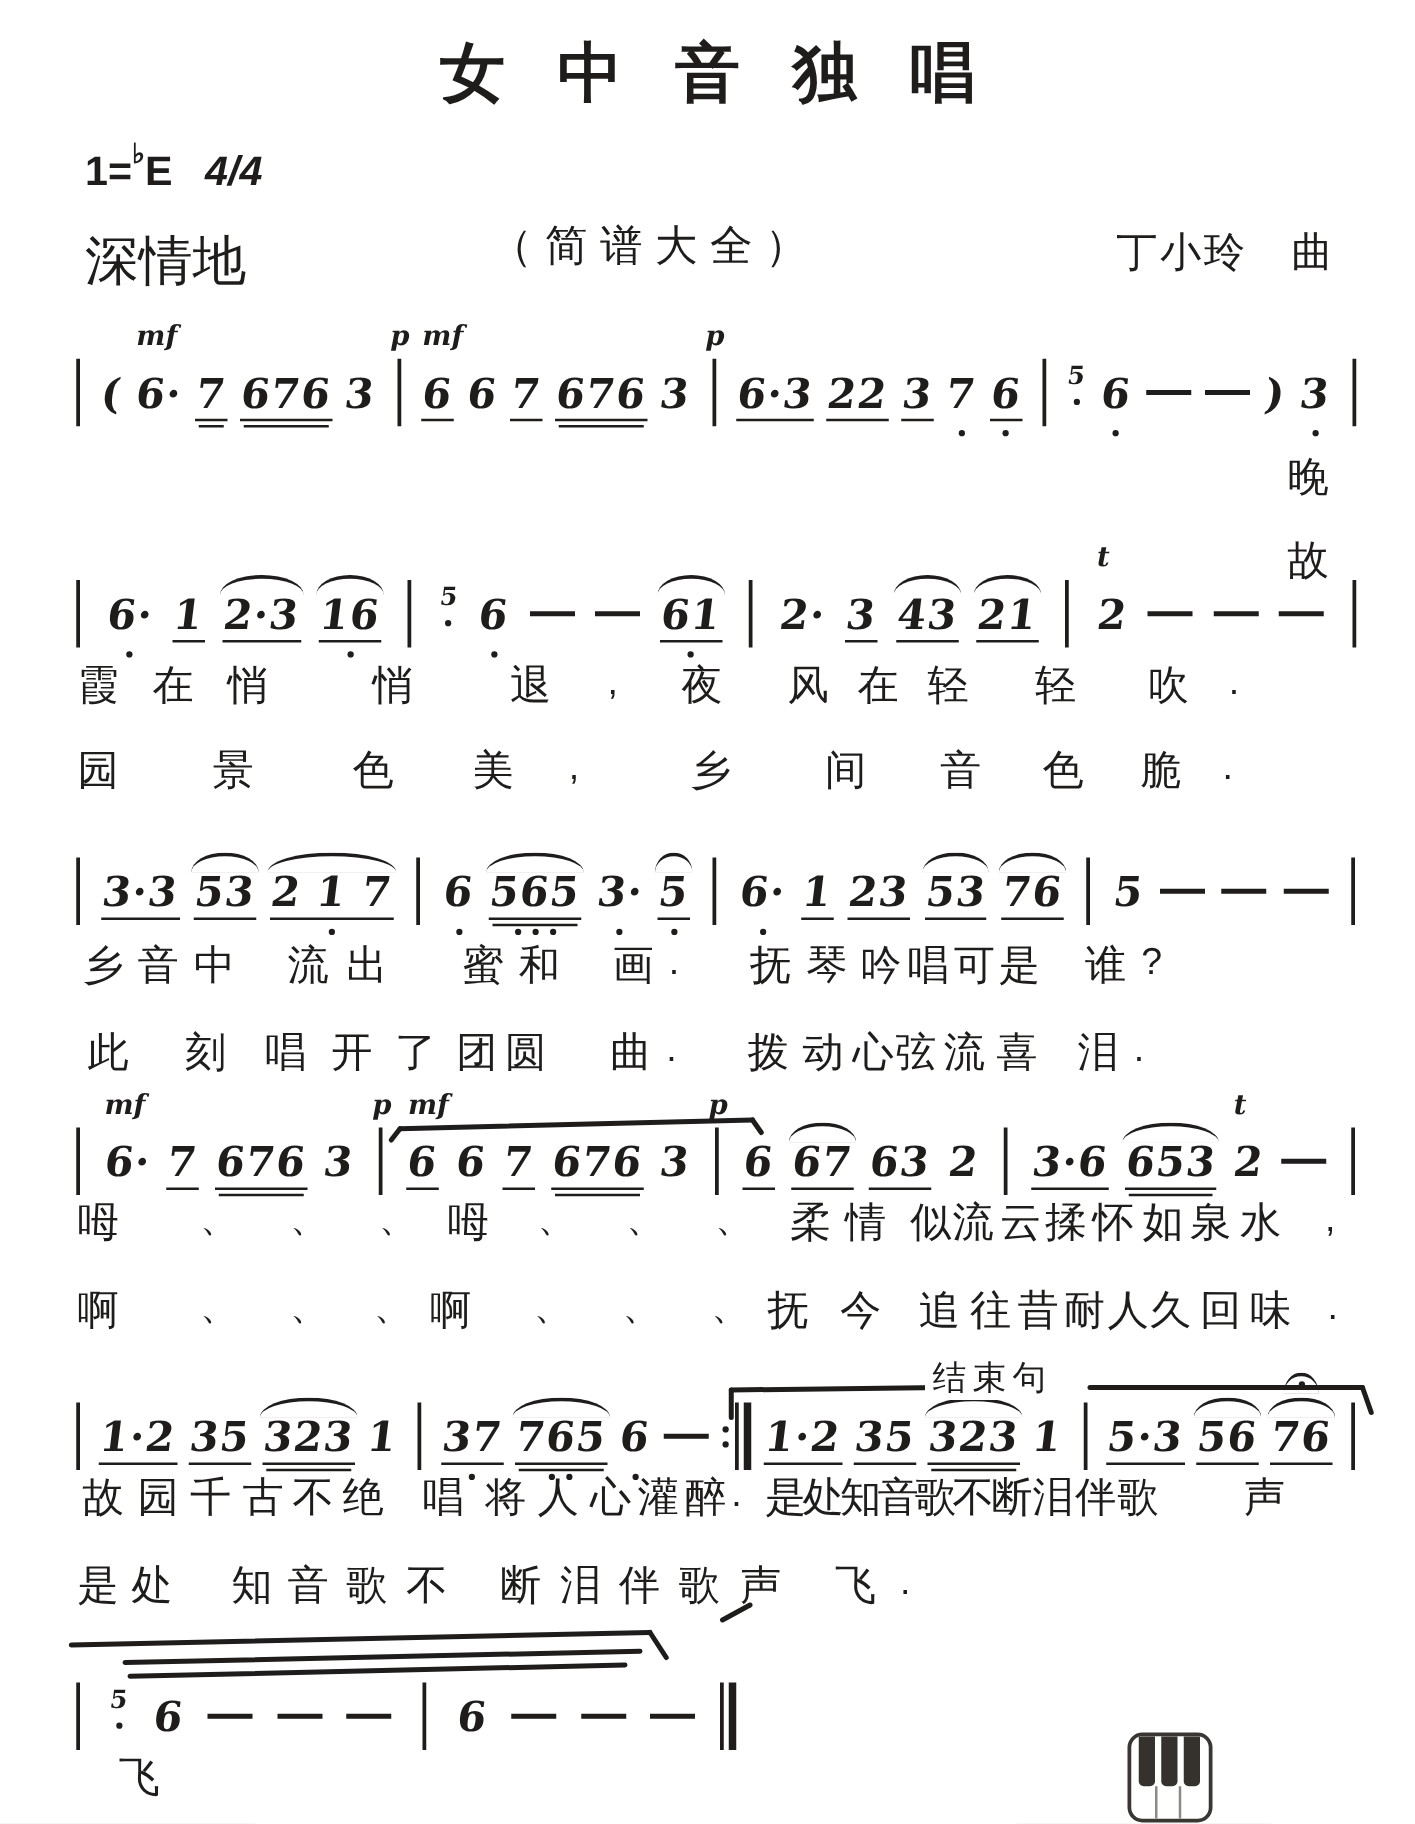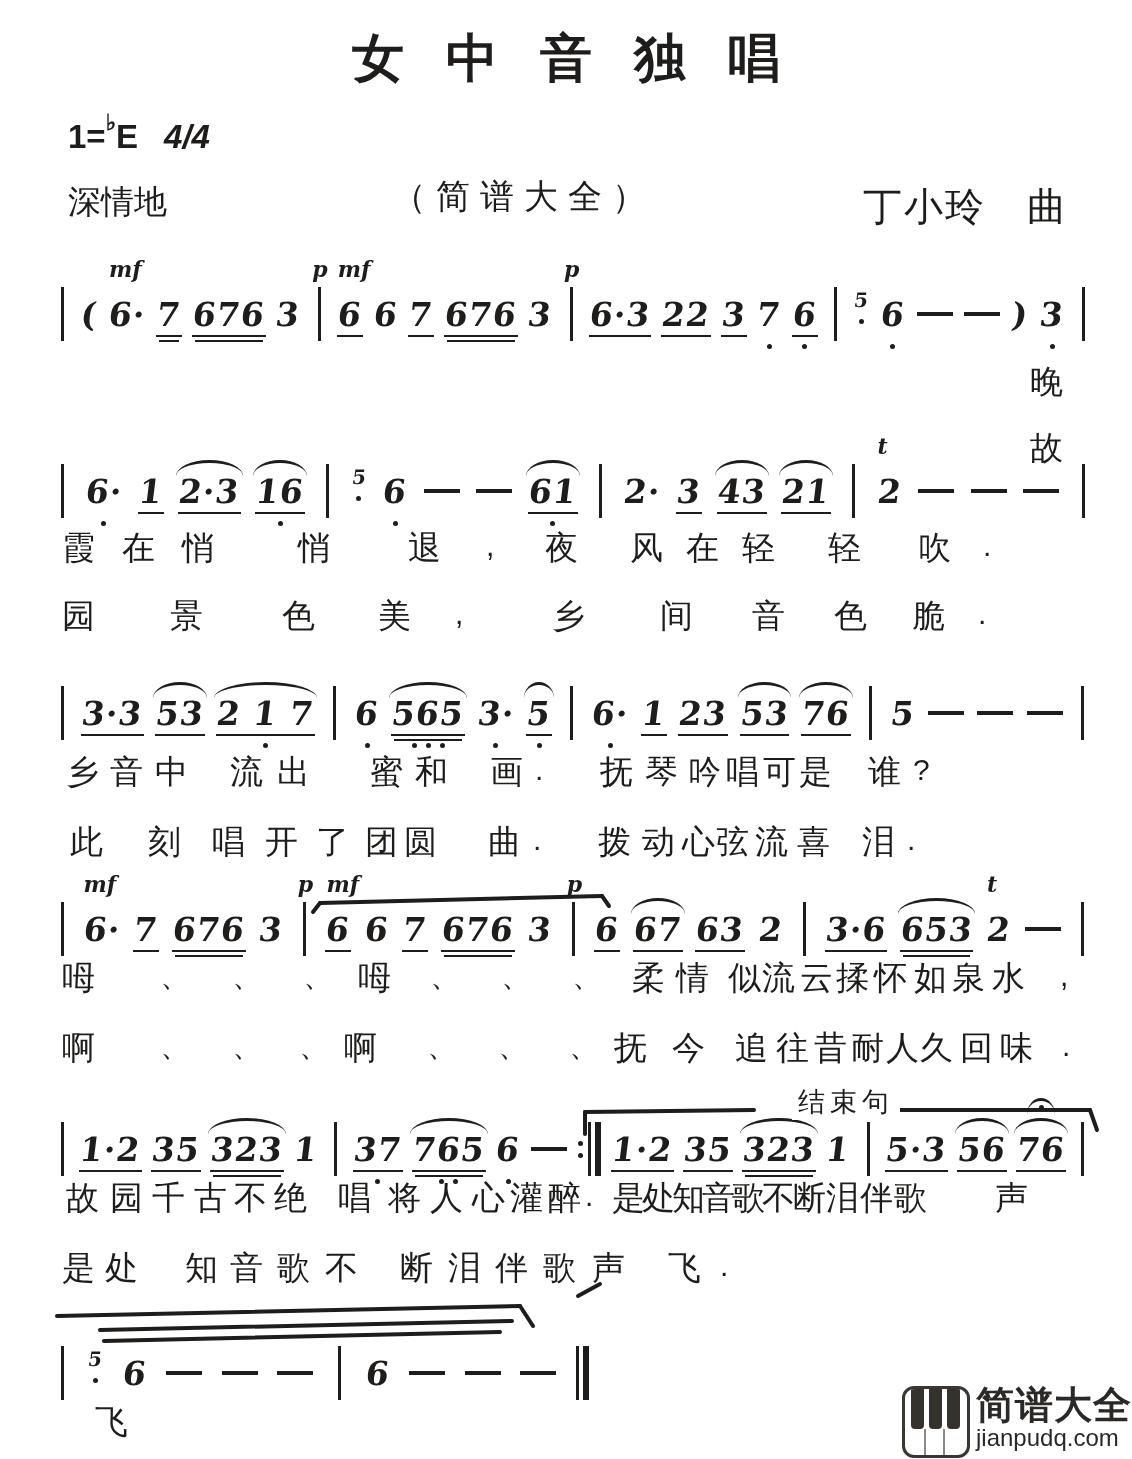--- a/index.html
+++ b/index.html
@@ -10,24 +10,24 @@
   }
   
   .title{
     position:absolute;top:24px;left:0;width:100%;text-align:center;
     font-size:52px;font-weight:bold;letter-spacing:42px;padding-left:42px;box-sizing:border-box;
     font-family:"Liberation Sans",sans-serif;
   }
   .keyline{position:absolute;top:116px;left:68px;font-size:33px;font-weight:600;}
   .keyline sup{font-size:22px;position:relative;top:-6px;}
   .meter{margin-left:26px;font-style:italic;}
-  .tempo{position:absolute;top:180px;left:68px;font-size:33px;}
+  .tempo{position:absolute;top:180px;left:68px;font-size:43px;}
   .voice{position:absolute;top:174px;left:392px;font-size:34px;letter-spacing:10px;}
   .credit1{position:absolute;top:122px;right:64px;font-size:33px;letter-spacing:2px;}
-  .credit2{position:absolute;top:180px;right:64px;font-size:39px;letter-spacing:2px;text-align:right;}
+  .credit2{position:absolute;top:180px;right:64px;font-size:33px;letter-spacing:2px;text-align:right;}
   
   .sys{position:absolute;display:flex;justify-content:space-between;align-items:center;height:58px;}
   .tok{position:relative;display:flex;align-items:center;justify-content:center;height:58px;min-width:14px;}
   .num{
     font-family:"DejaVu Serif","Liberation Serif",serif;font-size:33px;font-weight:600;
     transform:skewX(-7deg);letter-spacing:1px;line-height:1;white-space:pre;
   }
   .grace{font-size:20px;transform:translateY(-14px) skewX(-7deg);}
   .bar{width:3px;height:54px;background:var(--ink);}
   .bar.thick{width:6px;}
@@ -780,21 +780,21 @@
         <div class="tok">
           <div class="bar"></div>
           <div class="bar thick gap4"></div>
         </div>
       </div>
       <div class="lyr" style="top: 1402px;">
         <span style="left: 95px;">飞</span>
       </div>
     </div>
 
-  <div id="ending-label" style="left: 792px; top: 1084px;">结束句</div>
+  <div id="ending-label" style="left: 740px; top: 1084px;">结束句</div>
 
   <svg id="overlay" width="1132" height="1459" viewBox="0 0 1132 1459">
       <line x1="320" y1="903" x2="602" y2="896" stroke="#1f1d1b" stroke-width="4" stroke-linecap="round"></line>
       <line x1="320" y1="903" x2="313" y2="912" stroke="#1f1d1b" stroke-width="4" stroke-linecap="round"></line>
       <line x1="602" y1="896" x2="609" y2="906" stroke="#1f1d1b" stroke-width="4" stroke-linecap="round"></line>
       <line x1="585" y1="1112" x2="585" y2="1134" stroke="#1f1d1b" stroke-width="4" stroke-linecap="round"></line>
       <line x1="585" y1="1112" x2="754" y2="1110" stroke="#1f1d1b" stroke-width="4" stroke-linecap="round"></line>
       <line x1="872" y1="1110" x2="1090" y2="1110" stroke="#1f1d1b" stroke-width="4" stroke-linecap="round"></line>
       <line x1="1090" y1="1110" x2="1097" y2="1130" stroke="#1f1d1b" stroke-width="4" stroke-linecap="round"></line>
       <line x1="578" y1="1296" x2="600" y2="1284" stroke="#1f1d1b" stroke-width="4" stroke-linecap="round"></line>
@@ -805,19 +805,15 @@
     </svg>
 
   <div class="wm">
     <div class="wm-icon">
       <div class="wm-key" style="left:6px"></div>
       <div class="wm-key" style="left:24px"></div>
       <div class="wm-key" style="left:42px"></div>
       <div class="wm-sep" style="left:19px"></div>
       <div class="wm-sep" style="left:38px"></div>
     </div>
-    <div class="wm-text">
-      <span class="wm-name">简谱大全</span>
-      <span class="wm-url">jianpudq.com</span>
-    </div>
   </div>
 
 </div>
 
 </body></html>

